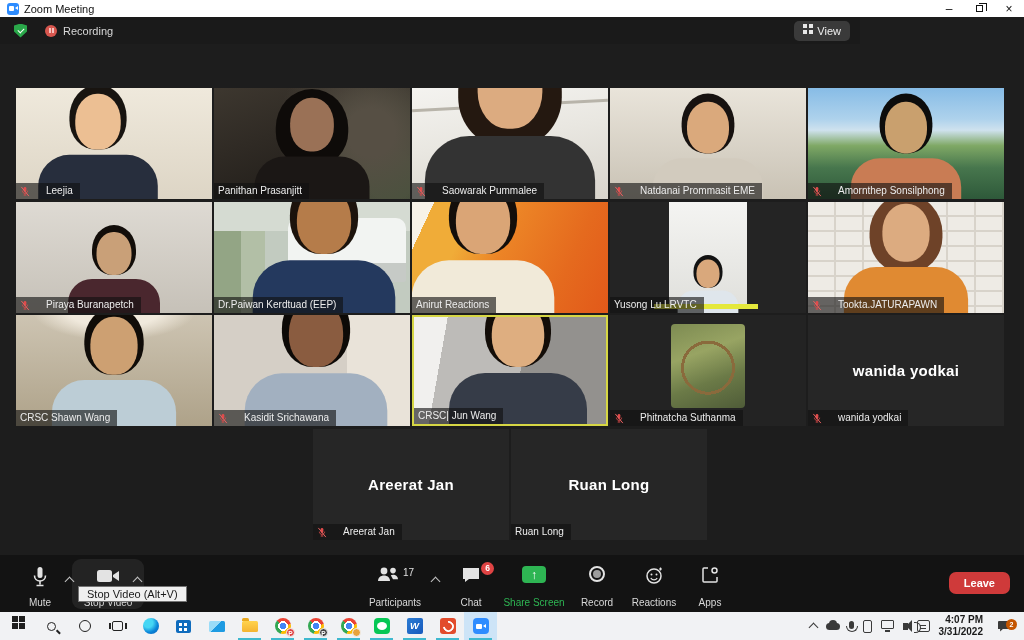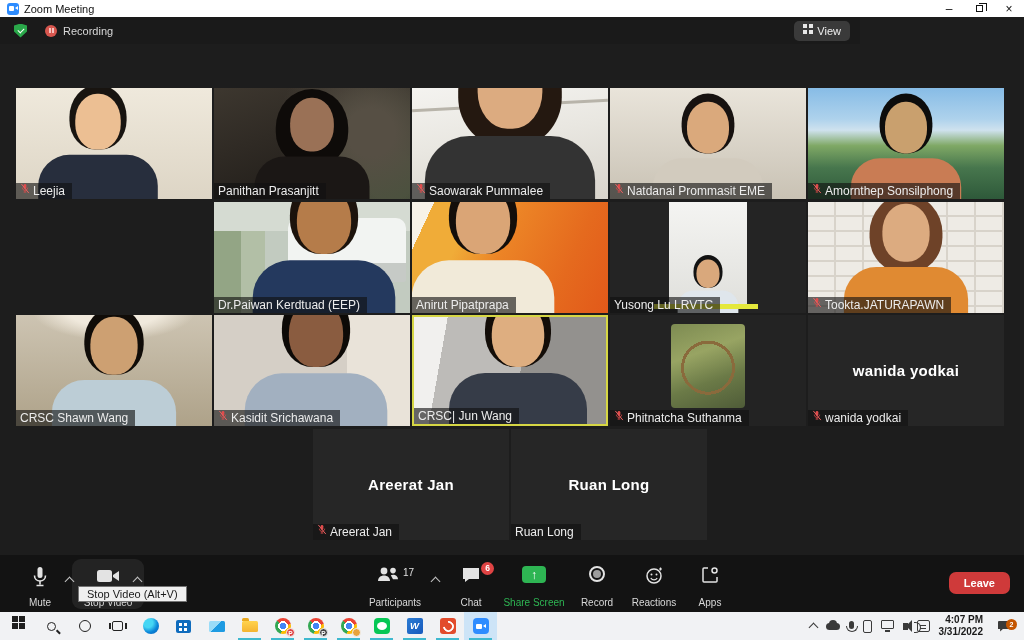--- a/index.html
+++ b/index.html
@@ -33,21 +33,21 @@
   
   #video-grid{position:absolute;left:0;top:0;width:1024px;height:640px;}
   .tile{position:absolute;width:196px;height:111px;background:#262626;overflow:hidden;}
   .tile.active{border:2px solid #d6d644;}
   .scene{position:absolute;left:0;top:0;right:0;bottom:0;}
   .prop{display:none;}
   .person{position:absolute;left:var(--px,50%);bottom:0;width:110px;height:92px;transform:translateX(-50%) scale(var(--ps,1));transform-origin:50% 100%;}
   .hair{position:absolute;left:50%;top:4px;transform:translateX(-50%);width:44px;height:50px;border-radius:50% 50% 45% 45%;background:var(--hair,#222);}
   .head{position:absolute;left:50%;top:11px;transform:translateX(-50%);width:35px;height:43px;border-radius:48% 48% 46% 46%;background:var(--skin,#d8a87c);}
   .pbody{position:absolute;left:50%;bottom:-8px;transform:translateX(-50%);width:92px;height:42px;border-radius:24px 24px 0 0;background:var(--body,#333);}
-  .nlabel{position:absolute;left:0;bottom:0;max-width:100%;background:rgba(16,16,16,.62);color:#ececec;font-size:12px;line-height:16px;padding:0 7px 0 4px;display:flex;align-items:flex-start;gap:3px;white-space:nowrap;z-index:3;}
+  .nlabel{position:absolute;left:0;bottom:0;max-width:100%;background:rgba(16,16,16,.62);color:#ececec;font-size:10px;line-height:16px;padding:0 7px 0 4px;display:flex;align-items:center;gap:16px;white-space:nowrap;z-index:3;}
   .cname{position:absolute;left:0;top:0;right:0;bottom:0;display:flex;align-items:center;justify-content:center;color:#fff;font-weight:bold;font-size:15px;letter-spacing:.3px;}
 
   .s-leejia{--skin:#ecbf93;--hair:#181410;--body:#272e3d;--ps:1.3;--px:42%;background:linear-gradient(180deg,#efe9dc,#ddd5c5);}
   .s-panithan{--skin:#9a7156;--hair:#0e0b09;--body:#1b1715;--ps:1.25;background:radial-gradient(circle at 80% 40%,#564f44 0 14%,transparent 55%),radial-gradient(circle at 90% 80%,#47523c 0 12%,transparent 50%),linear-gradient(160deg,#3d372f,#221e1a 75%);}
   .s-panithan .hair{width:58px;height:62px;}
   .s-saowarak{--skin:#dcab80;--hair:#241810;--ps:1.85;background:linear-gradient(170deg,#f4f3f0 0%,#e9e7e1 45%,#d8d4cc 100%);}
   .s-saowarak .prop{display:block;position:absolute;left:0;top:16px;width:100%;height:3px;background:#b8b4aa;transform:rotate(-3deg);}
   .s-saowarak .hair{width:56px;height:60px;}
   .s-natdanai{--skin:#daa97c;--hair:#171210;--body:#d2cbbe;--ps:1.2;background:linear-gradient(180deg,#e9e4da 0%,#d6d0c4 60%,#c9c2b4 100%);}
   .s-amornthep{--skin:#c9a06e;--hair:#0c0c0c;--body:#c97c54;--ps:1.2;background:linear-gradient(180deg,#87bce6 0%,#aed2ec 28%,#cfe2ee 38%,#7fa865 52%,#47764d 72%,#2e593a 100%);}
@@ -244,20 +244,38 @@
         <div class="nlabel">
           <svg class="mutesvg" width="10" height="11" viewBox="0 0 12 13">
             <rect x="4.4" y="1" width="3.2" height="6" rx="1.6" fill="#e04b4b"></rect>
             <path d="M2.8 5.5c0 1.9 1.4 3.2 3.2 3.2s3.2-1.3 3.2-3.2" stroke="#e04b4b" stroke-width="1" fill="none"></path>
             <path d="M6 8.7v1.8M4.4 10.8h3.2" stroke="#e04b4b" stroke-width="1"></path>
             <path d="M1.6 1l9 11" stroke="#e86060" stroke-width="1.2"></path>
           </svg>
           <span>Amornthep Sonsilphong</span>
         </div>
       </div>
+      <div class="tile" style="left: 16px; top: 202px;">
+        <div class="scene s-piraya">
+          <div class="person">
+            <div class="hair"></div>
+            <div class="head"></div>
+            <div class="pbody"></div>
+          </div>
+        </div>
+        <div class="nlabel">
+          <svg class="mutesvg" width="10" height="11" viewBox="0 0 12 13">
+            <rect x="4.4" y="1" width="3.2" height="6" rx="1.6" fill="#e04b4b"></rect>
+            <path d="M2.8 5.5c0 1.9 1.4 3.2 3.2 3.2s3.2-1.3 3.2-3.2" stroke="#e04b4b" stroke-width="1" fill="none"></path>
+            <path d="M6 8.7v1.8M4.4 10.8h3.2" stroke="#e04b4b" stroke-width="1"></path>
+            <path d="M1.6 1l9 11" stroke="#e86060" stroke-width="1.2"></path>
+          </svg>
+          <span>Piraya Buranapetch</span>
+        </div>
+      </div>
       <div class="tile" style="left: 214px; top: 202px;">
         <div class="scene s-paiwan">
           <i class="prop"></i>
           <div class="person">
             <div class="hair"></div>
             <div class="head"></div>
             <div class="pbody"></div>
           </div>
         </div>
         <div class="nlabel">
@@ -266,21 +284,21 @@
       </div>
       <div class="tile" style="left: 412px; top: 202px;">
         <div class="scene s-anirut">
           <div class="person">
             <div class="hair"></div>
             <div class="head"></div>
             <div class="pbody"></div>
           </div>
         </div>
         <div class="nlabel">
-          <span>Anirut Pipatprapa</span>
+          <span>Anirut Reactions</span>
         </div>
       </div>
       <div class="tile" style="left: 610px; top: 202px;">
         <div class="scene s-yusong">
           <i class="prop"></i>
           <div class="person">
             <div class="hair"></div>
             <div class="head"></div>
             <div class="pbody"></div>
           </div>

